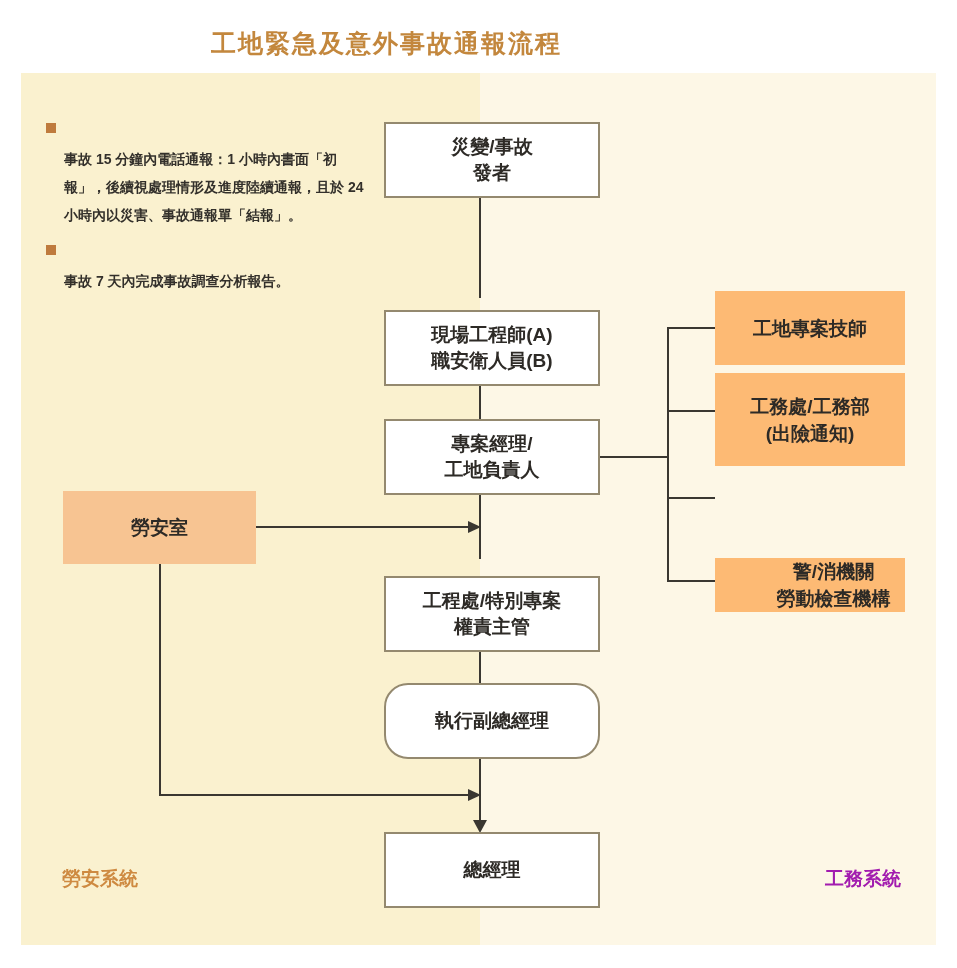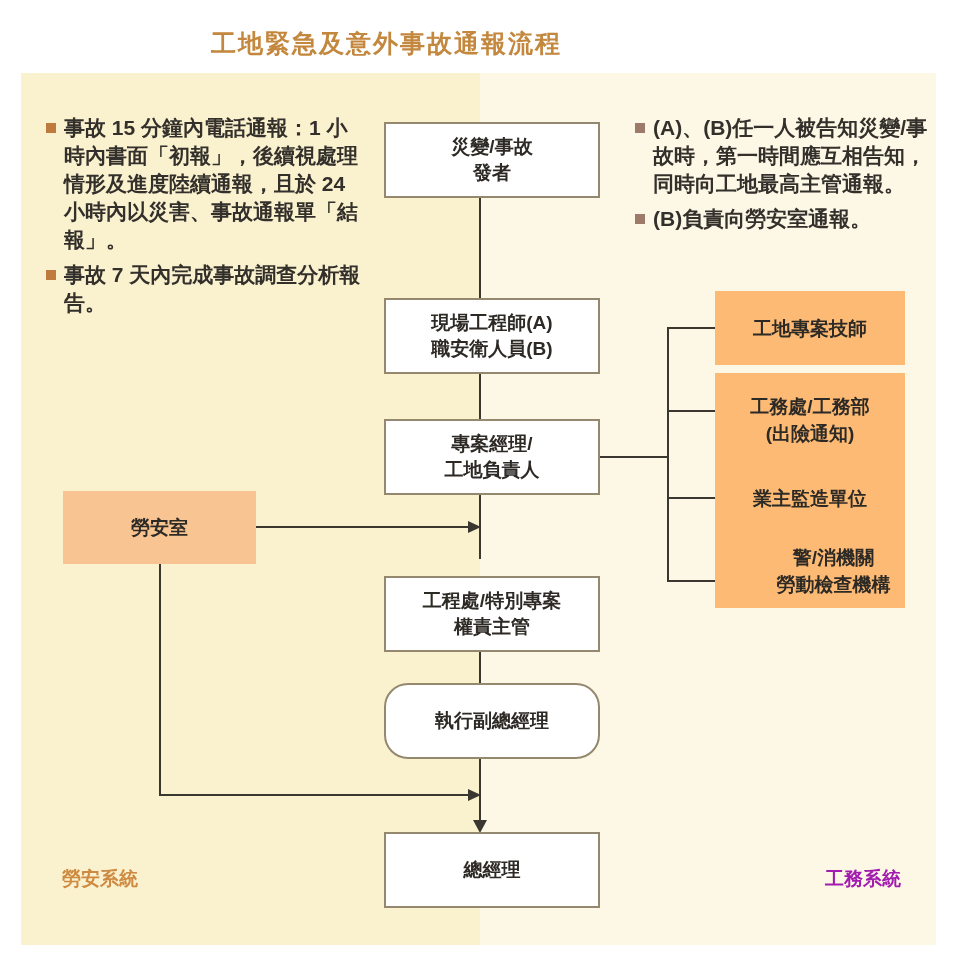--- a/index.html
+++ b/index.html
@@ -32,23 +32,24 @@
   .notes-right { left: 635px; top: 114px; width: 300px; }
   .note-item { display: flex; align-items: flex-start; margin-bottom: 7px; }
   .note-bullet {
     flex: 0 0 auto;
     width: 10px; height: 10px;
     margin: 9px 8px 0 0;
   }
   .bullet-orange { background: #bf7b3d; }
   .bullet-mauve  { background: #9d7a6a; }
   .note-text {
-    font-size: 21px; font-weight: bold;
+    font-size: 14px; font-weight: bold;
     line-height: 28px;
     color: #33302b;
+    margin-top: 31px;
   }
 
   .flow-box {
     position: absolute;
     left: 384px; width: 216px;
     background: #ffffff;
     border: 2px solid #94896f;
     display: flex; align-items: center; justify-content: center;
     text-align: center;
     font-size: 19px; font-weight: bold;
@@ -122,49 +123,38 @@
     <div class="note-item">
       <span class="note-bullet bullet-orange"></span>
       <div class="note-text">事故 15 分鐘內電話通報：1 小時內書面「初報」，後續視處理情形及進度陸續通報，且於 24 小時內以災害、事故通報單「結報」。</div>
     </div>
     <div class="note-item">
       <span class="note-bullet bullet-orange"></span>
       <div class="note-text">事故 7 天內完成事故調查分析報告。</div>
     </div>
   </div>
 
-  <div class="notes notes-right">
-    <div class="note-item">
-      <span class="note-bullet bullet-mauve"></span>
-      <div class="note-text">(A)、(B)任一人被告知災變/事故時，第一時間應互相告知，同時向工地最高主管通報。</div>
-    </div>
-    <div class="note-item">
-      <span class="note-bullet bullet-mauve"></span>
-      <div class="note-text">(B)負責向勞安室通報。</div>
-    </div>
-  </div>
 
   <div class="flow-box" style="top:122px;height:76px;">災變/事故
 發者</div>
-  <div class="flow-box" style="top:298px;height:76px;">現場工程師(A)
+  <div class="flow-box" style="top:310px;height:76px;">現場工程師(A)
 職安衛人員(B)</div>
   <div class="flow-box" style="top:419px;height:76px;">專案經理/
 工地負責人</div>
   <div class="flow-box" style="top:576px;height:76px;">工程處/特別專案
 權責主管</div>
   <div class="flow-box" style="top:683px;height:76px;border-radius:24px;">執行副總經理</div>
   <div class="flow-box" style="top:832px;height:76px;">總經理</div>
 
   <div class="side-box">勞安室</div>
 
   <div class="dept-box" style="top:291px;height:74px;">工地專案技師</div>
   <div class="dept-box" style="top:373px;height:93px;">工務處/工務部
 (出險通知)</div>
-  <div class="dept-box" style="top:461px;height:74px;">業主監造單位</div>
-  <div class="dept-box" style="top:533px;height:75px;padding-left:47px;">警/消機關
+  <div class="dept-box" style="top:558px;height:54px;padding-left:47px;">警/消機關
 勞動檢查機構</div>
 
   <div class="line vline" style="left:479px;top:198px;height:100px;"></div>
   <div class="line vline" style="left:479px;top:374px;height:45px;"></div>
   <div class="line vline" style="left:479px;top:495px;height:64px;"></div>
   <div class="line vline" style="left:479px;top:635px;height:48px;"></div>
   <div class="line vline" style="left:479px;top:759px;height:62px;"></div>
   <div class="arrow-down" style="left:473px;top:820px;"></div>
 
   <div class="line hline" style="left:256px;top:526px;width:214px;"></div>

